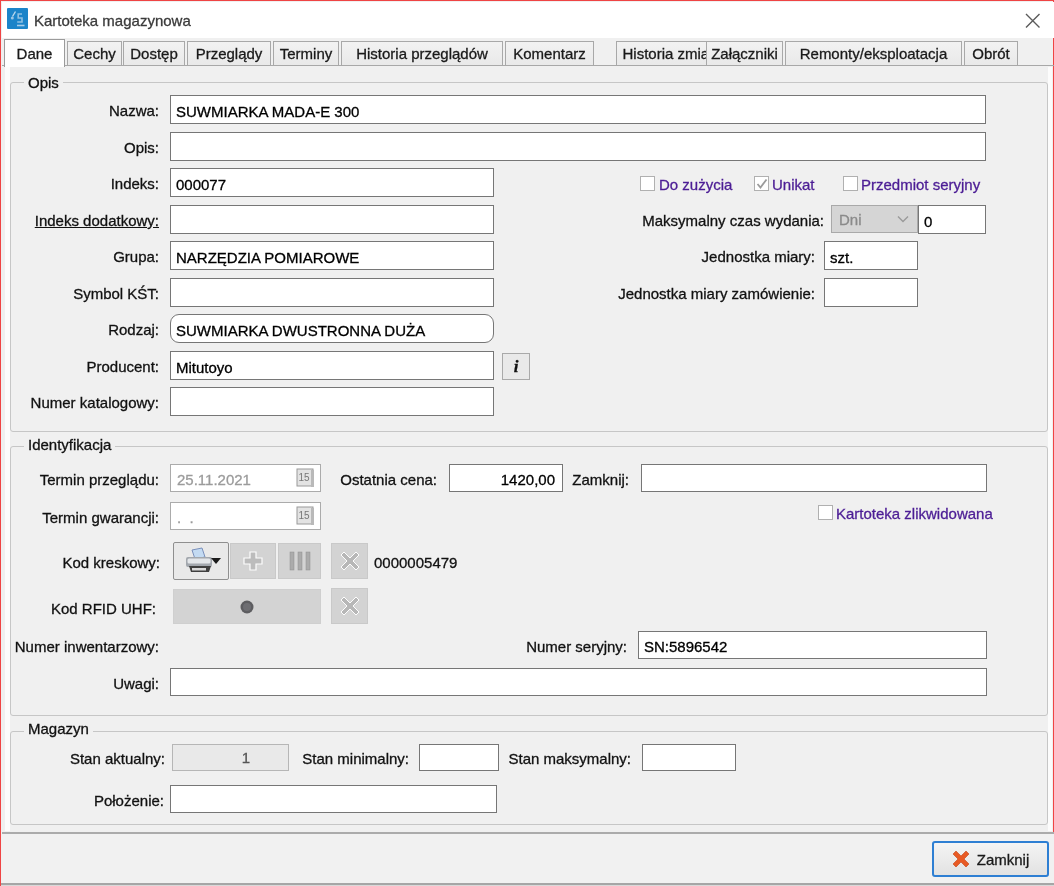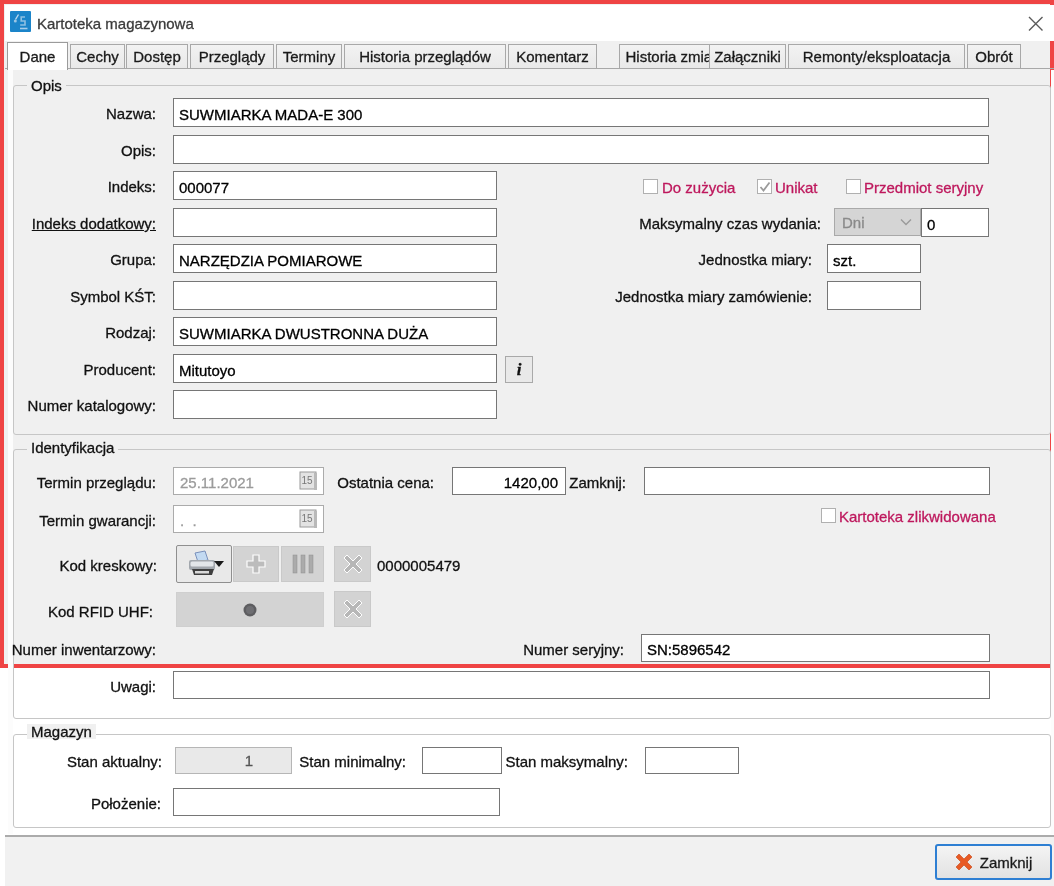--- a/index.html
+++ b/index.html
@@ -1,21 +1,21 @@
 <!DOCTYPE html>
 <html><head>
 <meta charset="utf-8">
 <style>
   html,body{margin:0;padding:0;}
   body{width:1054px;height:886px;overflow:hidden;font-family:"Liberation Sans",sans-serif;-webkit-text-stroke:0.3px;}
-  .win{position:absolute;left:0;top:0;width:1054px;height:668px;background:#f0f0f0;
-       border:4px solid #ef4444;box-sizing:border-box;}
+  .win{position:absolute;left:0;top:0;width:1054px;height:886px;background:#f0f0f0;
+       border:1px solid #ef4444;box-sizing:border-box;}
   .abs{position:absolute;}
   .lbl{position:absolute;font-size:15px;color:#111;white-space:nowrap;}
-  .glbl{position:absolute;font-size:15px;color:#be185d;white-space:nowrap;}
+  .glbl{position:absolute;font-size:15px;color:#4c1d95;white-space:nowrap;}
   .inp{position:absolute;background:#fff;border:1px solid #767676;box-sizing:border-box;
        font-size:15px;color:#000;display:flex;align-items:center;padding-left:5px;padding-top:3px;white-space:nowrap;}
   .dinp{position:absolute;background:#fff;border:1px solid #ababab;box-sizing:border-box;
        font-size:15px;color:#9b9b9b;display:flex;align-items:center;padding-left:6px;padding-top:3px;white-space:nowrap;}
   .grp{position:absolute;border:1px solid #c6c6c6;border-radius:3px;box-sizing:border-box;}
   .gtitle{position:absolute;font-size:15px;color:#111;background:#f0f0f0;padding:0 4px;line-height:15px;}
   .cb{position:absolute;width:15px;height:15px;background:#fff;border:1px solid #b0b0b0;box-sizing:border-box;}
   .tab{position:absolute;top:40px;height:25px;background:linear-gradient(#f2f2f2,#e9e9e9);
        border:1px solid #a8a8a8;
        box-sizing:border-box;font-size:15px;color:#1a1a1a;display:flex;align-items:center;
@@ -69,21 +69,21 @@
   <div class="inp" style="left:169px;top:131px;width:816px;height:29px;"></div>
   <div class="lbl" style="right:894px;top:174px;">Indeks:</div>
   <div class="inp" style="left:169px;top:167px;width:324px;height:29px;">000077</div>
   <div class="lbl" style="right:894px;top:211px;text-decoration:underline;">Indeks dodatkowy:</div>
   <div class="inp" style="left:169px;top:204px;width:324px;height:29px;"></div>
   <div class="lbl" style="right:894px;top:247px;">Grupa:</div>
   <div class="inp" style="left:169px;top:240px;width:324px;height:29px;">NARZĘDZIA POMIAROWE</div>
   <div class="lbl" style="right:894px;top:284px;">Symbol KŚT:</div>
   <div class="inp" style="left:169px;top:277px;width:324px;height:29px;"></div>
   <div class="lbl" style="right:894px;top:320px;">Rodzaj:</div>
-  <div class="inp" style="left:169px;top:313px;width:324px;height:29px;">SUWMIARKA DWUSTRONNA DUŻA</div>
+  <div class="inp" style="left:169px;top:313px;width:324px;height:29px;border-radius:9px;">SUWMIARKA DWUSTRONNA DUŻA</div>
   <div class="lbl" style="right:894px;top:357px;">Producent:</div>
   <div class="inp" style="left:169px;top:350px;width:324px;height:29px;">Mitutoyo</div>
   <div class="abs" style="left:501px;top:352px;width:28px;height:27px;background:#e9e9e9;border:1px solid #a9a9a9;box-sizing:border-box;display:flex;align-items:center;justify-content:center;font:italic bold 17px 'Liberation Serif';color:#111;">i</div>
   <div class="lbl" style="right:894px;top:393px;">Numer katalogowy:</div>
   <div class="inp" style="left:169px;top:386px;width:324px;height:29px;"></div>
 
   <div class="cb" style="left:639px;top:175px;"></div>
   <div class="glbl" style="left:658px;top:175px;">Do zużycia</div>
   <div class="cb" style="left:753px;top:175px;"></div>
   <svg class="abs" style="left:755px;top:177px;" width="12" height="12">

